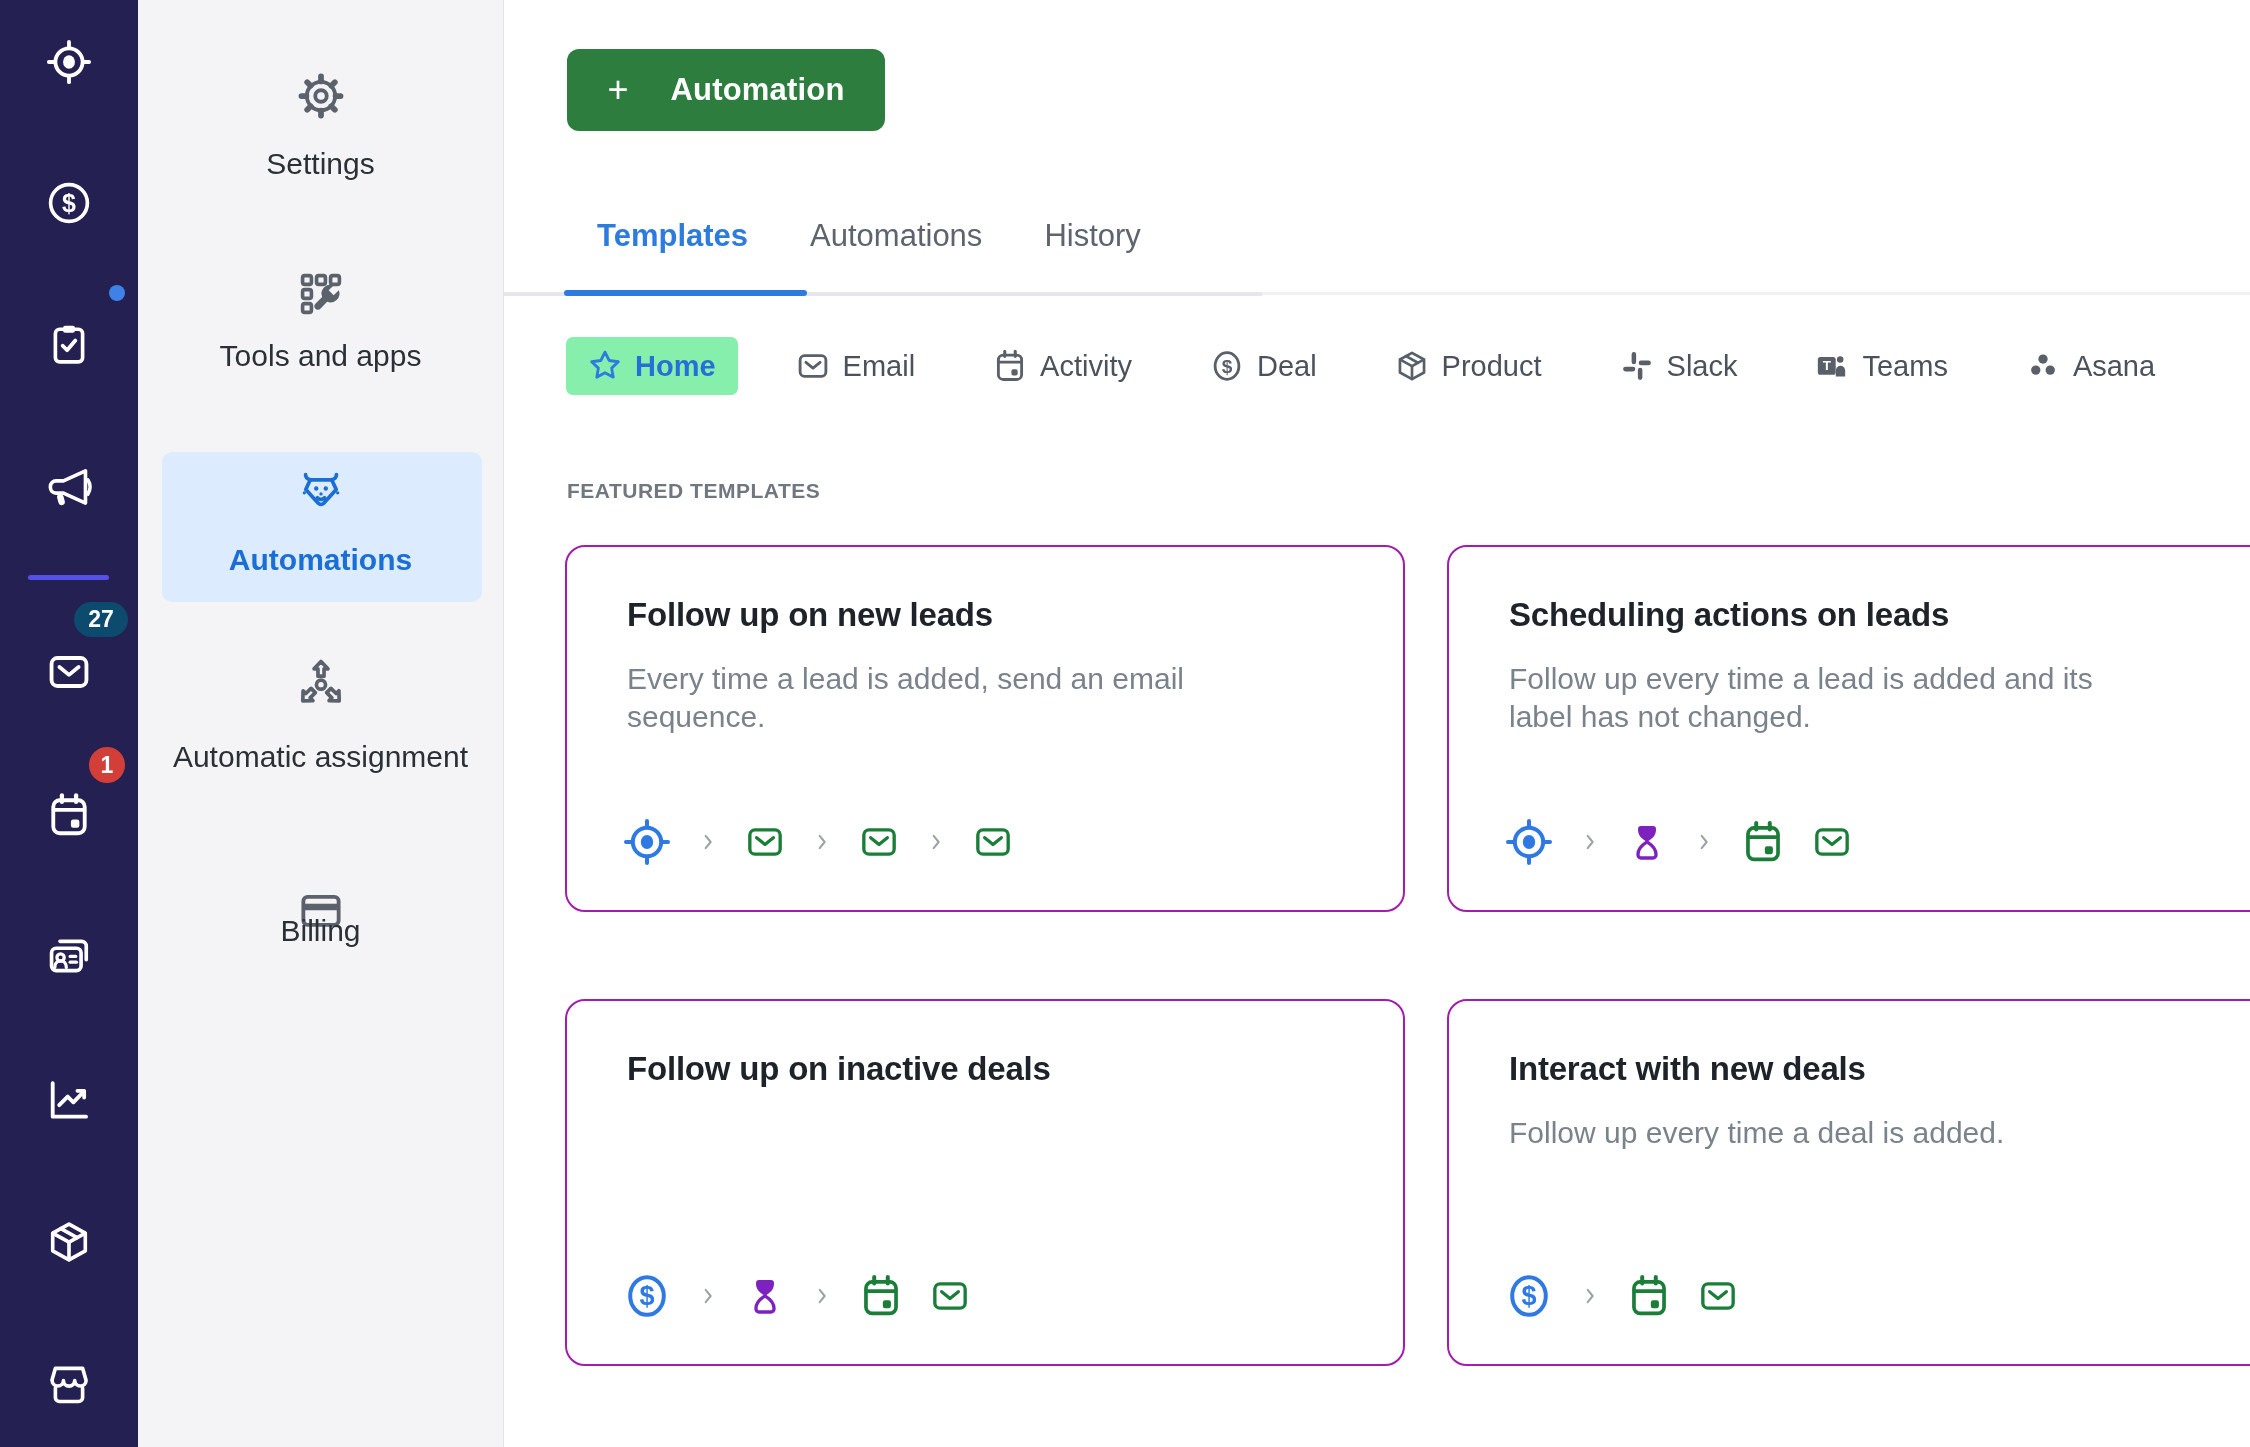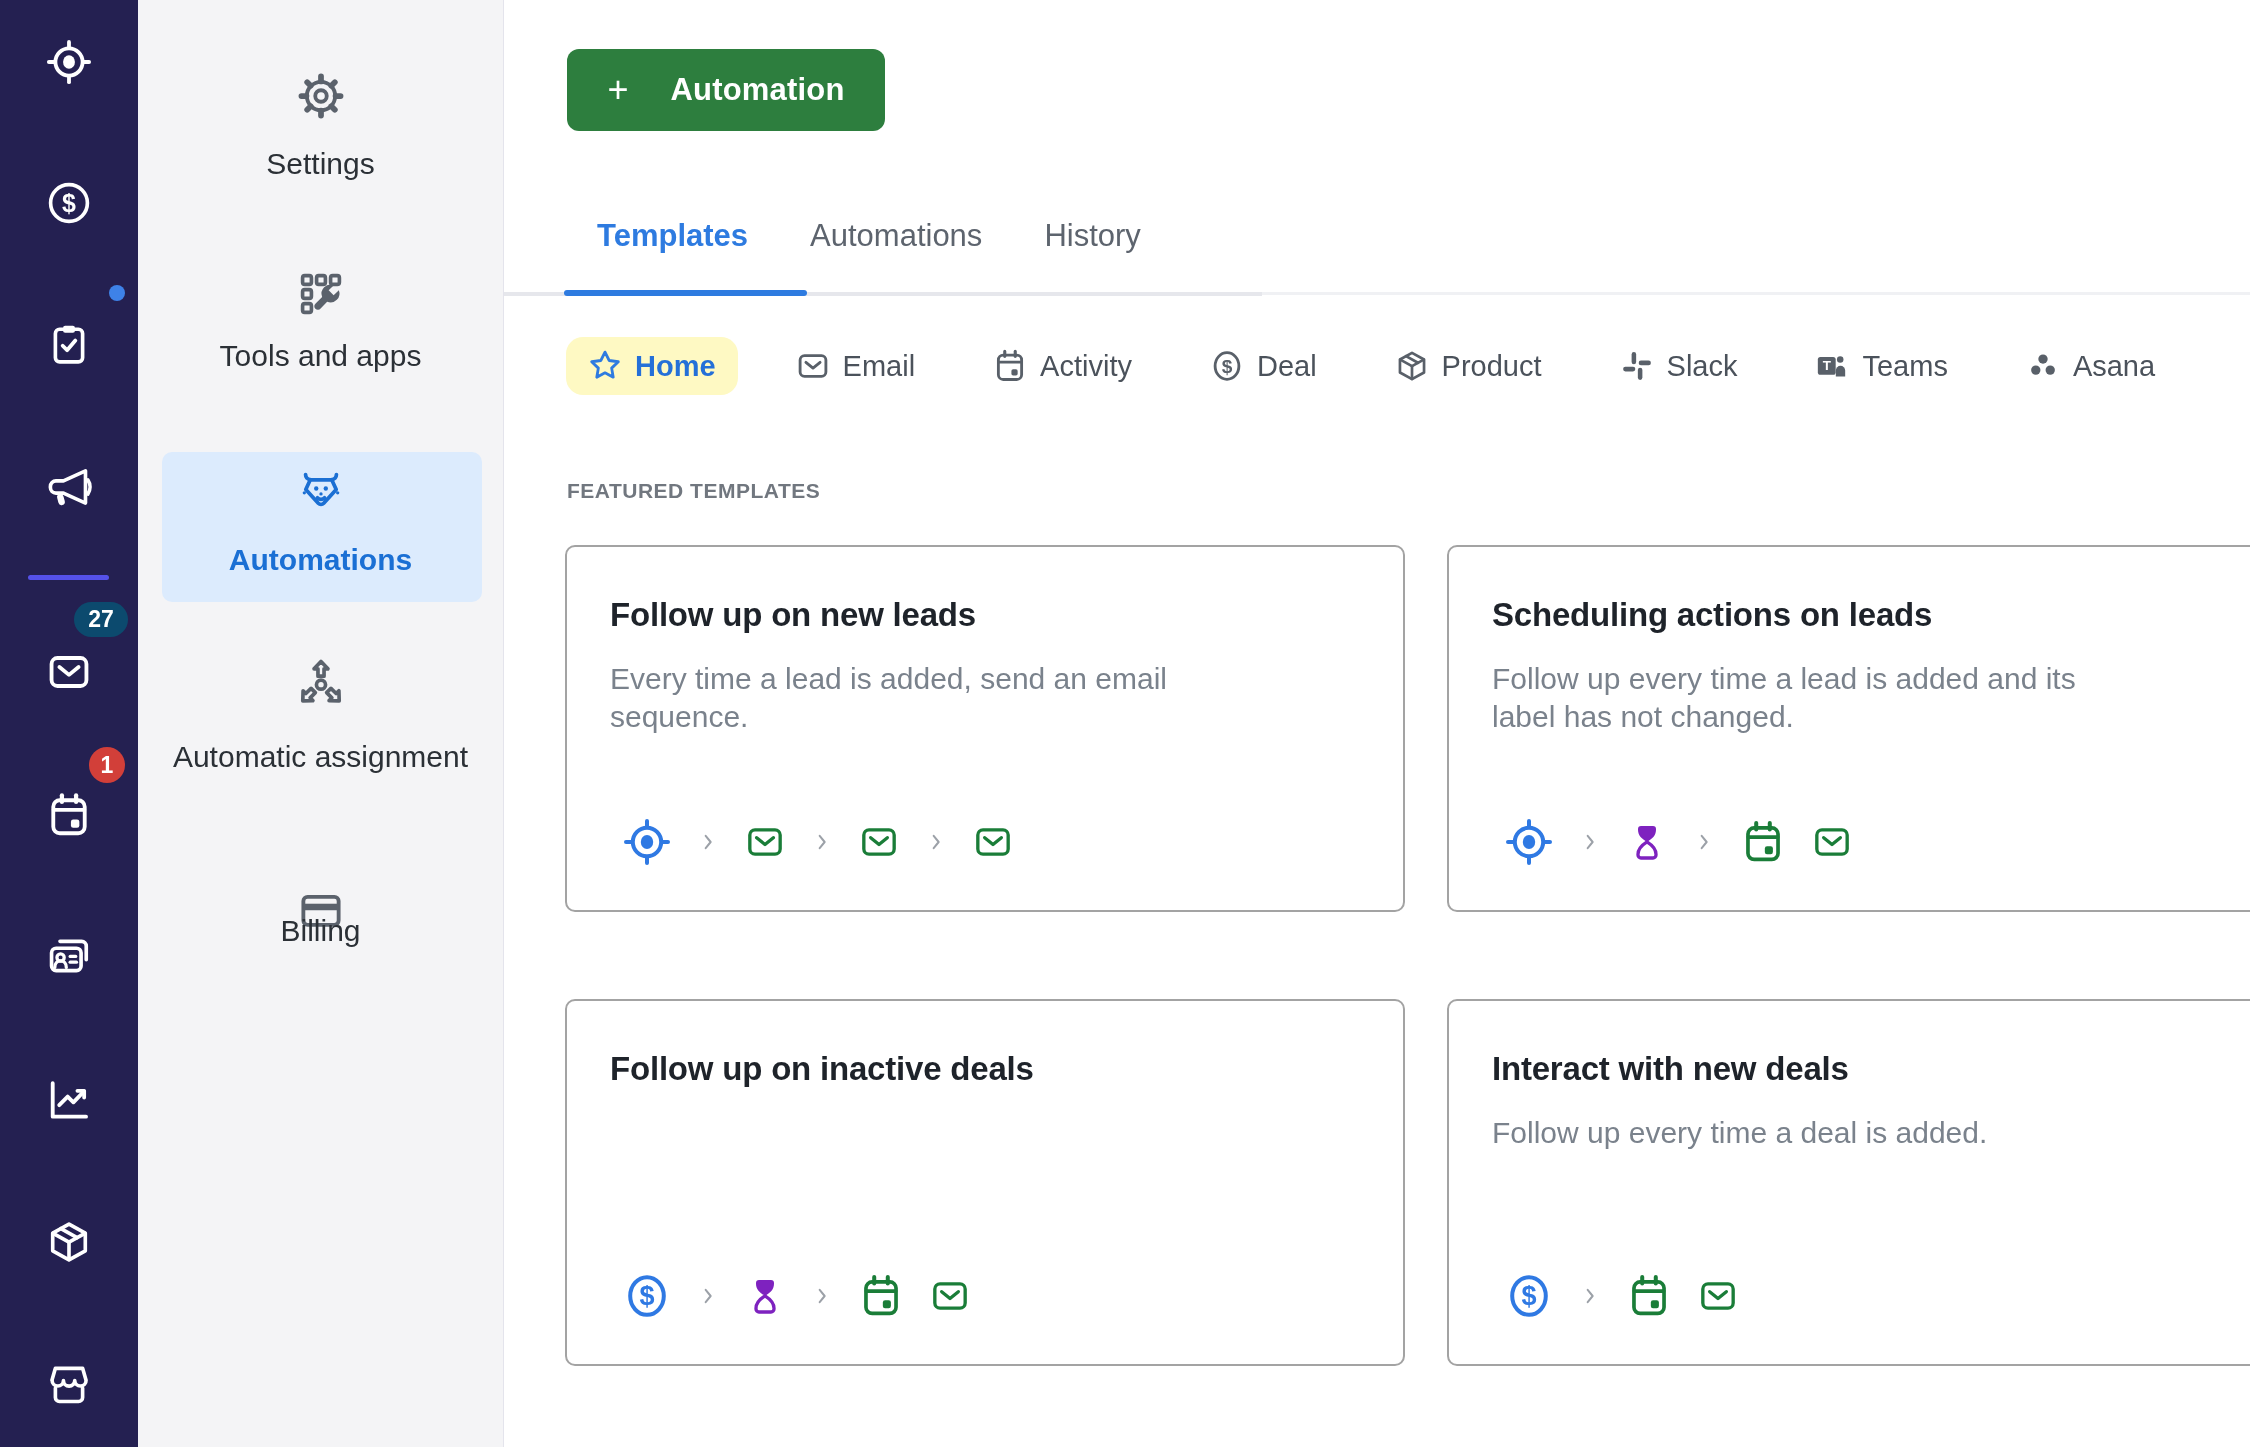--- a/index.html
+++ b/index.html
@@ -35,27 +35,27 @@
   .tabs{position:absolute;left:93px;top:218px;display:flex;gap:62px;}
   .tab{font-size:31px;color:#5d646e;background:none;border:none;padding:0;cursor:pointer;font-family:inherit;}
   .tab.active{color:#2e7be0;font-weight:bold;}
   .tabs-fullline{position:absolute;left:0;top:292px;width:1746px;height:3px;background:#f0f1f4;}
   .tabs-track{position:absolute;left:0;top:292px;width:758px;height:4px;background:#e6e7ec;}
   .tabs-underline{position:absolute;left:60px;top:290px;width:243px;height:6px;border-radius:3px;background:#2e7be0;}
 
   .chips{position:absolute;left:62px;top:337px;height:58px;display:flex;align-items:center;gap:78px;}
   .chip{display:flex;align-items:center;gap:13px;background:none;border:none;padding:0;cursor:pointer;font-family:inherit;font-size:29px;color:#4b525b;}
   .chip .ci{color:#596069;}
-  .chip.active{background:#fef9c3;border-radius:17px;height:58px;padding:0 22px;margin-right:-20px;color:#2470d8;font-weight:bold;}
+  .chip.active{background:#86efac;border-radius:7px;height:58px;padding:0 22px;margin-right:-20px;color:#2470d8;font-weight:bold;}
   .chip.active .ci{color:#2e7be0;}
 
   .section-label{position:absolute;left:63px;top:479px;font-size:21px;font-weight:bold;letter-spacing:.5px;color:#71777f;}
 
   .cards{position:absolute;left:61px;top:545px;display:grid;grid-template-columns:840px 840px;column-gap:42px;row-gap:87px;}
-  .card{position:relative;box-sizing:border-box;width:840px;height:367px;background:#fff;border:2px solid #a3a3a3;border-radius:10px;padding:49px 0 0 43px;cursor:pointer;}
+  .card{position:relative;box-sizing:border-box;width:840px;height:367px;background:#fff;border:2px solid #a21caf;border-radius:20px;padding:49px 0 0 60px;cursor:pointer;}
   .card h3{margin:0;font-size:33px;font-weight:bold;color:#1e232a;letter-spacing:-.2px;}
   .card p{margin:26px 0 0 0;font-size:30px;line-height:38px;color:#7a828c;max-width:600px;}
   .flow{position:absolute;left:56px;bottom:44px;display:flex;align-items:center;gap:27px;}
   .c-blue{color:#2f79e3;} .c-green{color:#1a7d38;} .c-purple{color:#7e22bf;} .c-chev{color:#9ca1a8;}
 </style>
 </head>
 <body>
 
 <svg width="0" height="0" style="position:absolute" aria-hidden="true">
   <defs>

